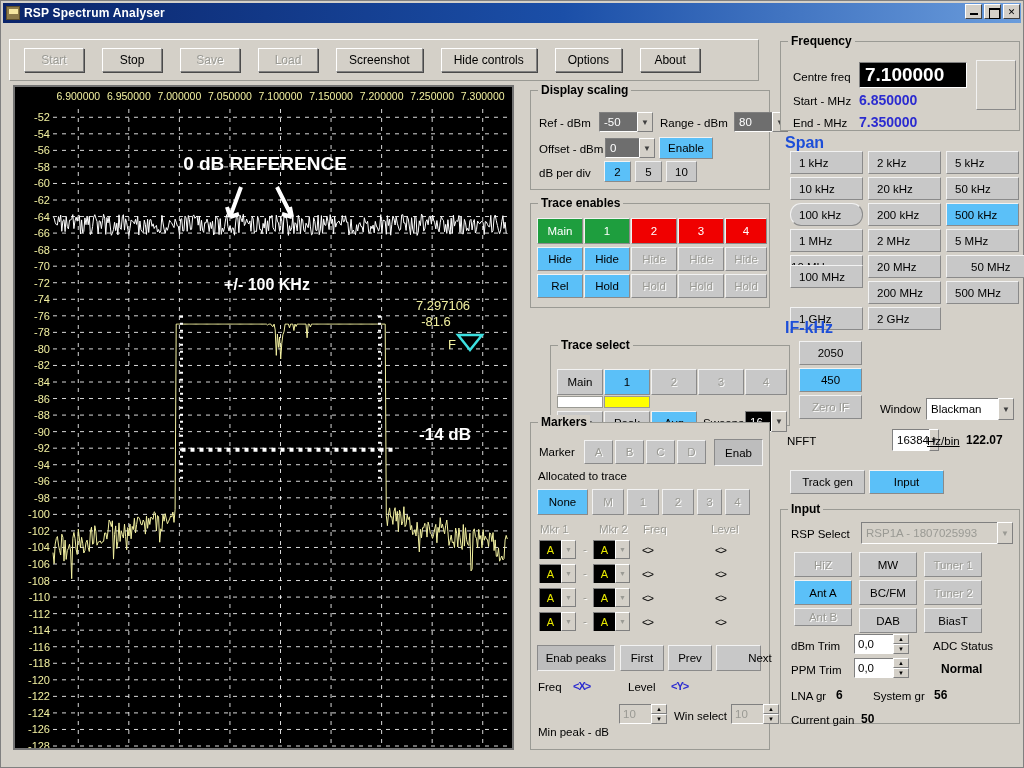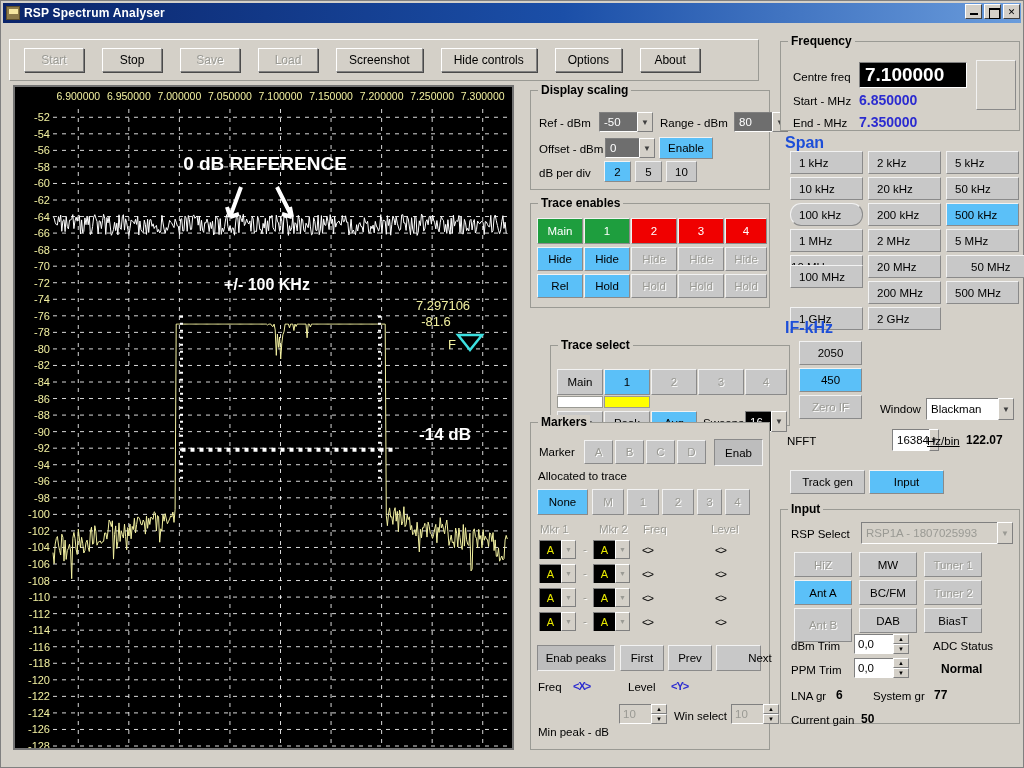--- a/index.html
+++ b/index.html
@@ -565,21 +565,21 @@
     </div>
 
     <div class="btn dim" style="left:13px; top:42px; width:58px; height:25px;">HiZ</div>
     <div class="btn" style="left:78px; top:42px; width:58px; height:25px;">MW</div>
     <div class="btn dim" style="left:143px; top:42px; width:58px; height:25px;">Tuner 1</div>
 
     <div class="btn blue" style="left:13px; top:70px; width:58px; height:25px;">Ant A</div>
     <div class="btn" style="left:78px; top:70px; width:58px; height:25px;">BC/FM</div>
     <div class="btn dim" style="left:143px; top:70px; width:58px; height:25px;">Tuner 2</div>
 
-    <div class="btn dim" style="left:13px; top:98px; width:58px; height:34px;">Ant B</div>
+    <div class="btn dim" style="left:13px; top:98px; width:58px; height:18px;">Ant B</div>
     <div class="btn" style="left:78px; top:98px; width:58px; height:25px;">DAB</div>
     <div class="btn" style="left:143px; top:98px; width:58px; height:25px;">BiasT</div>
 
     <div class="lbl" style="left:10px; top:130px;">dBm Trim</div>
     <div class="spin" style="left:73px; top:124px; width:55px; height:20px;">
       <div class="sbox">0,0</div>
       <div class="sarrows">
         <div>▲</div>
         <div>▼</div>
       </div>
@@ -592,19 +592,19 @@
       <div class="sarrows">
         <div>▲</div>
         <div>▼</div>
       </div>
     </div>
     <div class="lblb" style="left:160px; top:152px;">Normal</div>
 
     <div class="lbl" style="left:10px; top:180px;">LNA gr</div>
     <div class="lblb" style="left:55px; top:178px;">6</div>
     <div class="lbl" style="left:92px; top:180px;">System gr</div>
-    <div class="lblb" style="left:153px; top:178px;">77</div>
+    <div class="lblb" style="left:153px; top:178px;">56</div>
 
     <div class="lbl" style="left:10px; top:204px;">Current gain</div>
     <div class="lblb" style="left:80px; top:202px;">50</div>
   </div>
 
 </div>
 
 </body></html>

